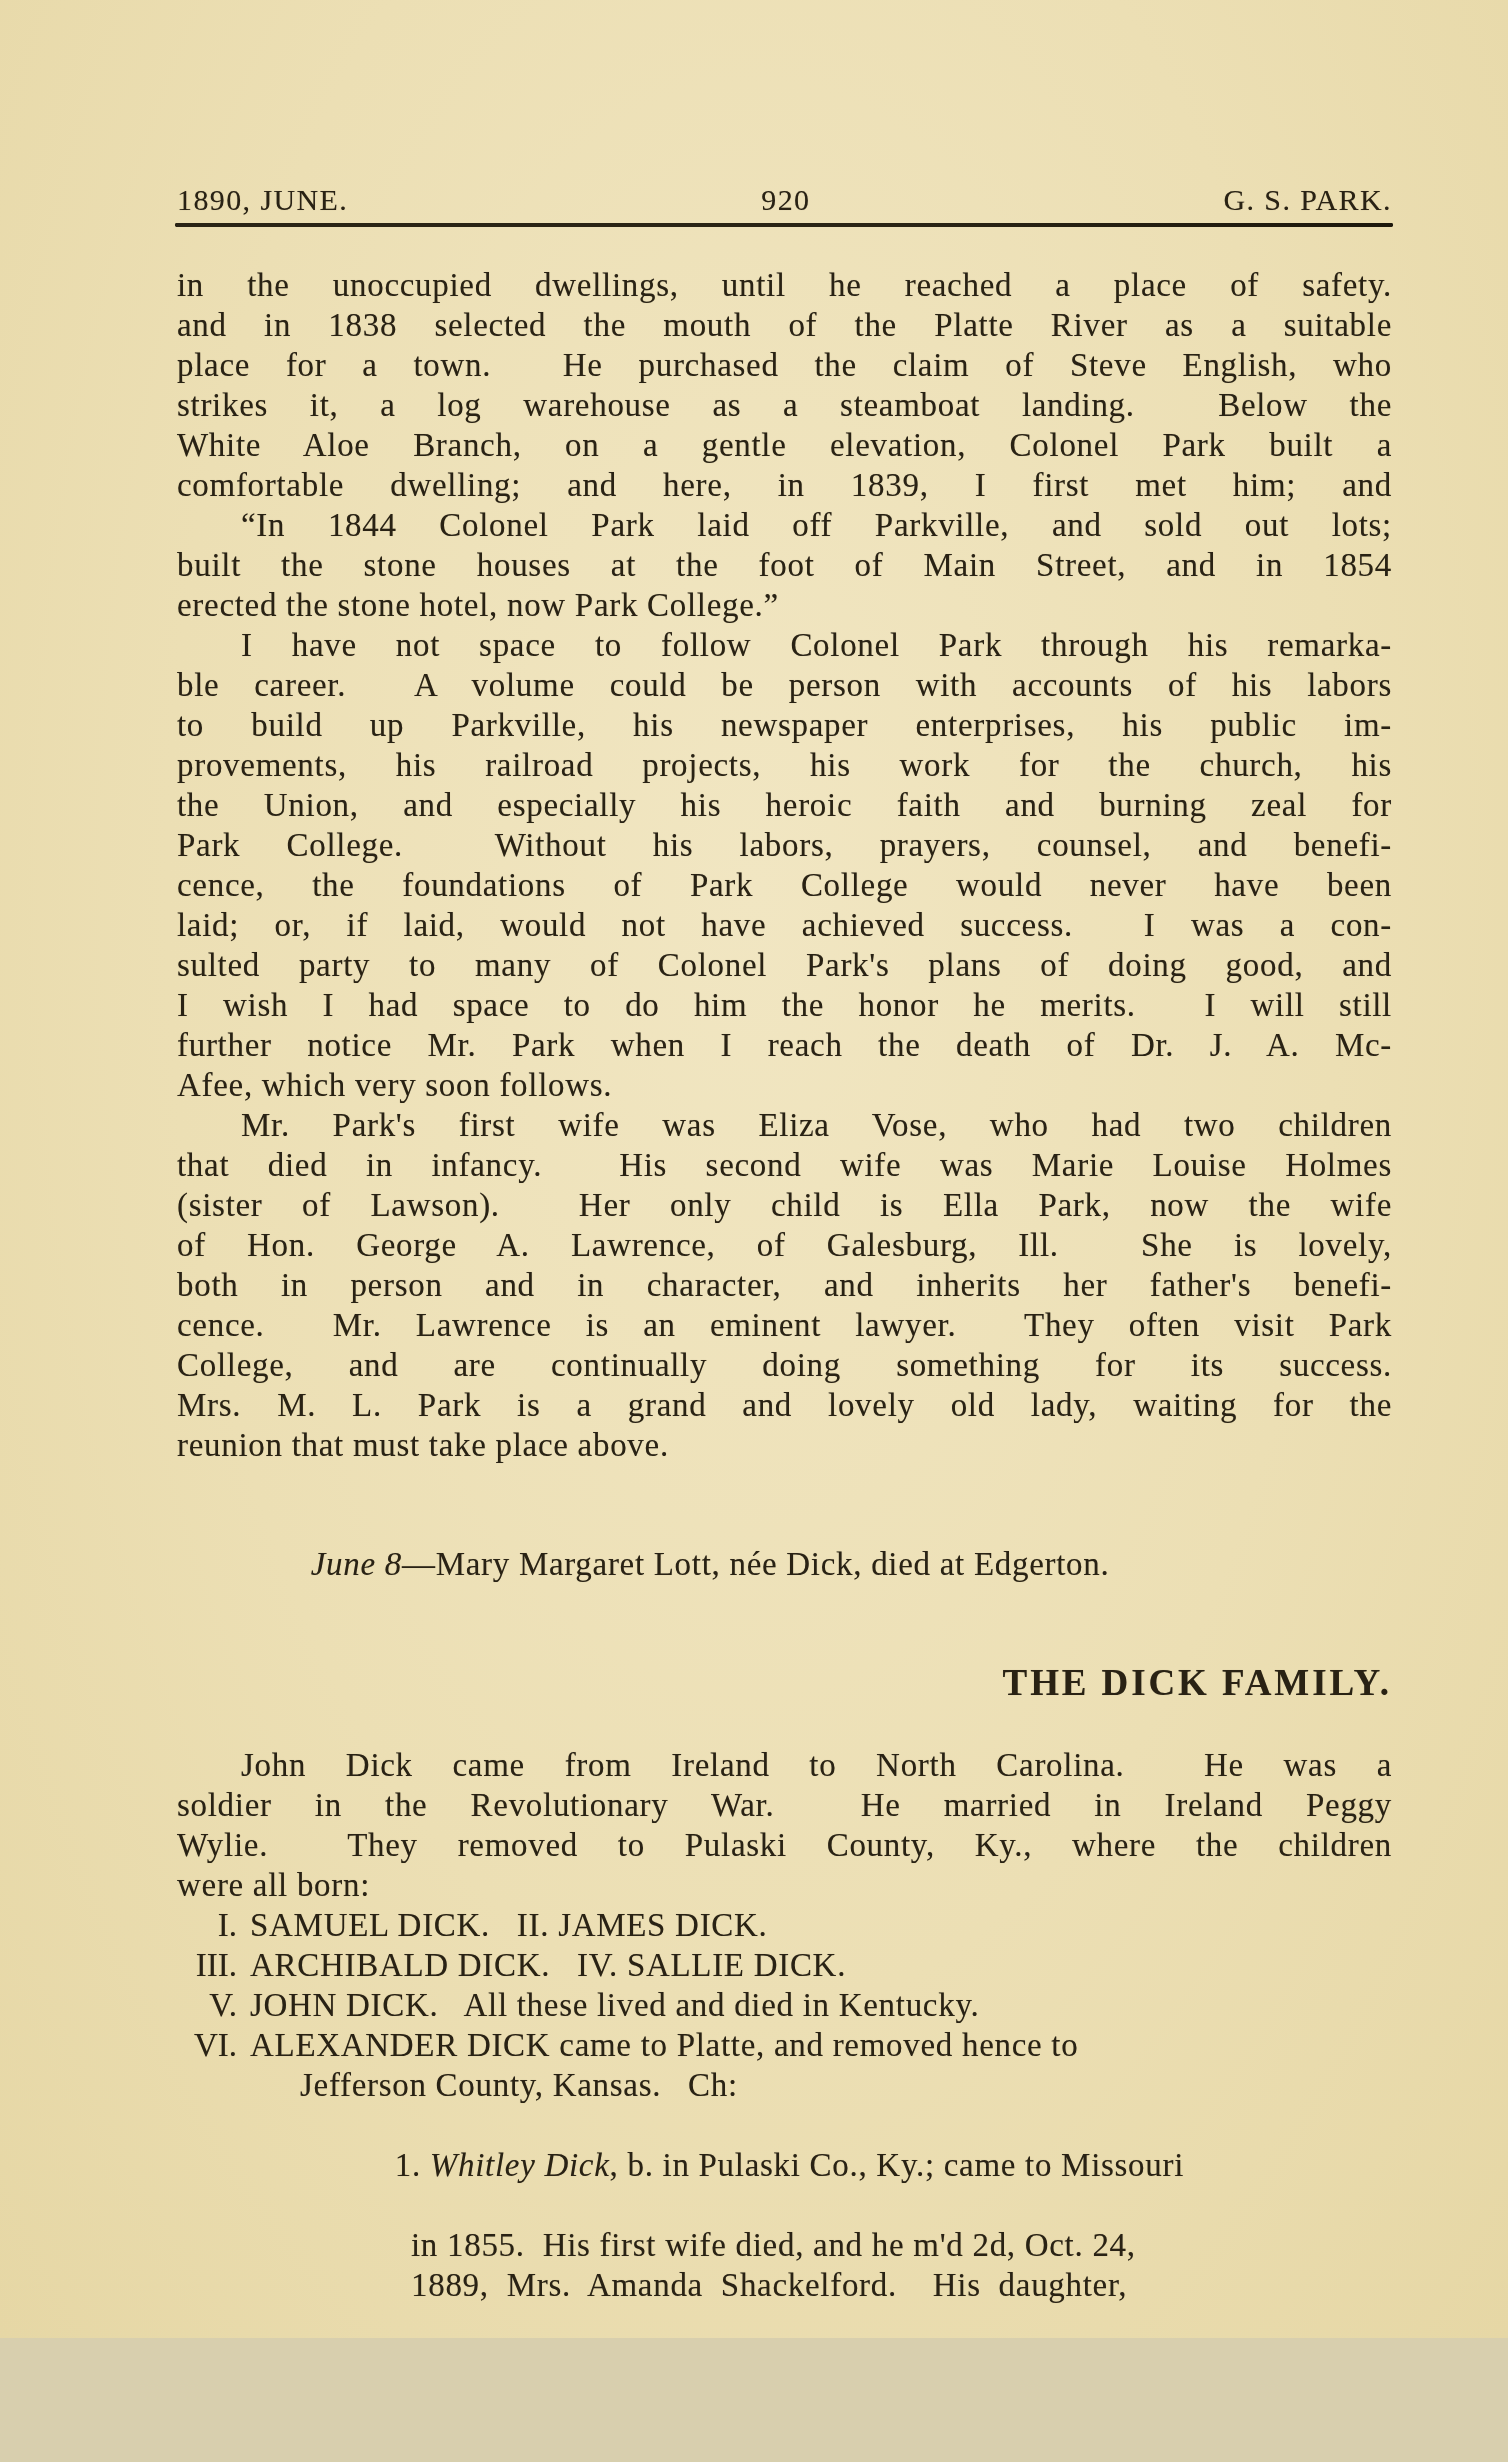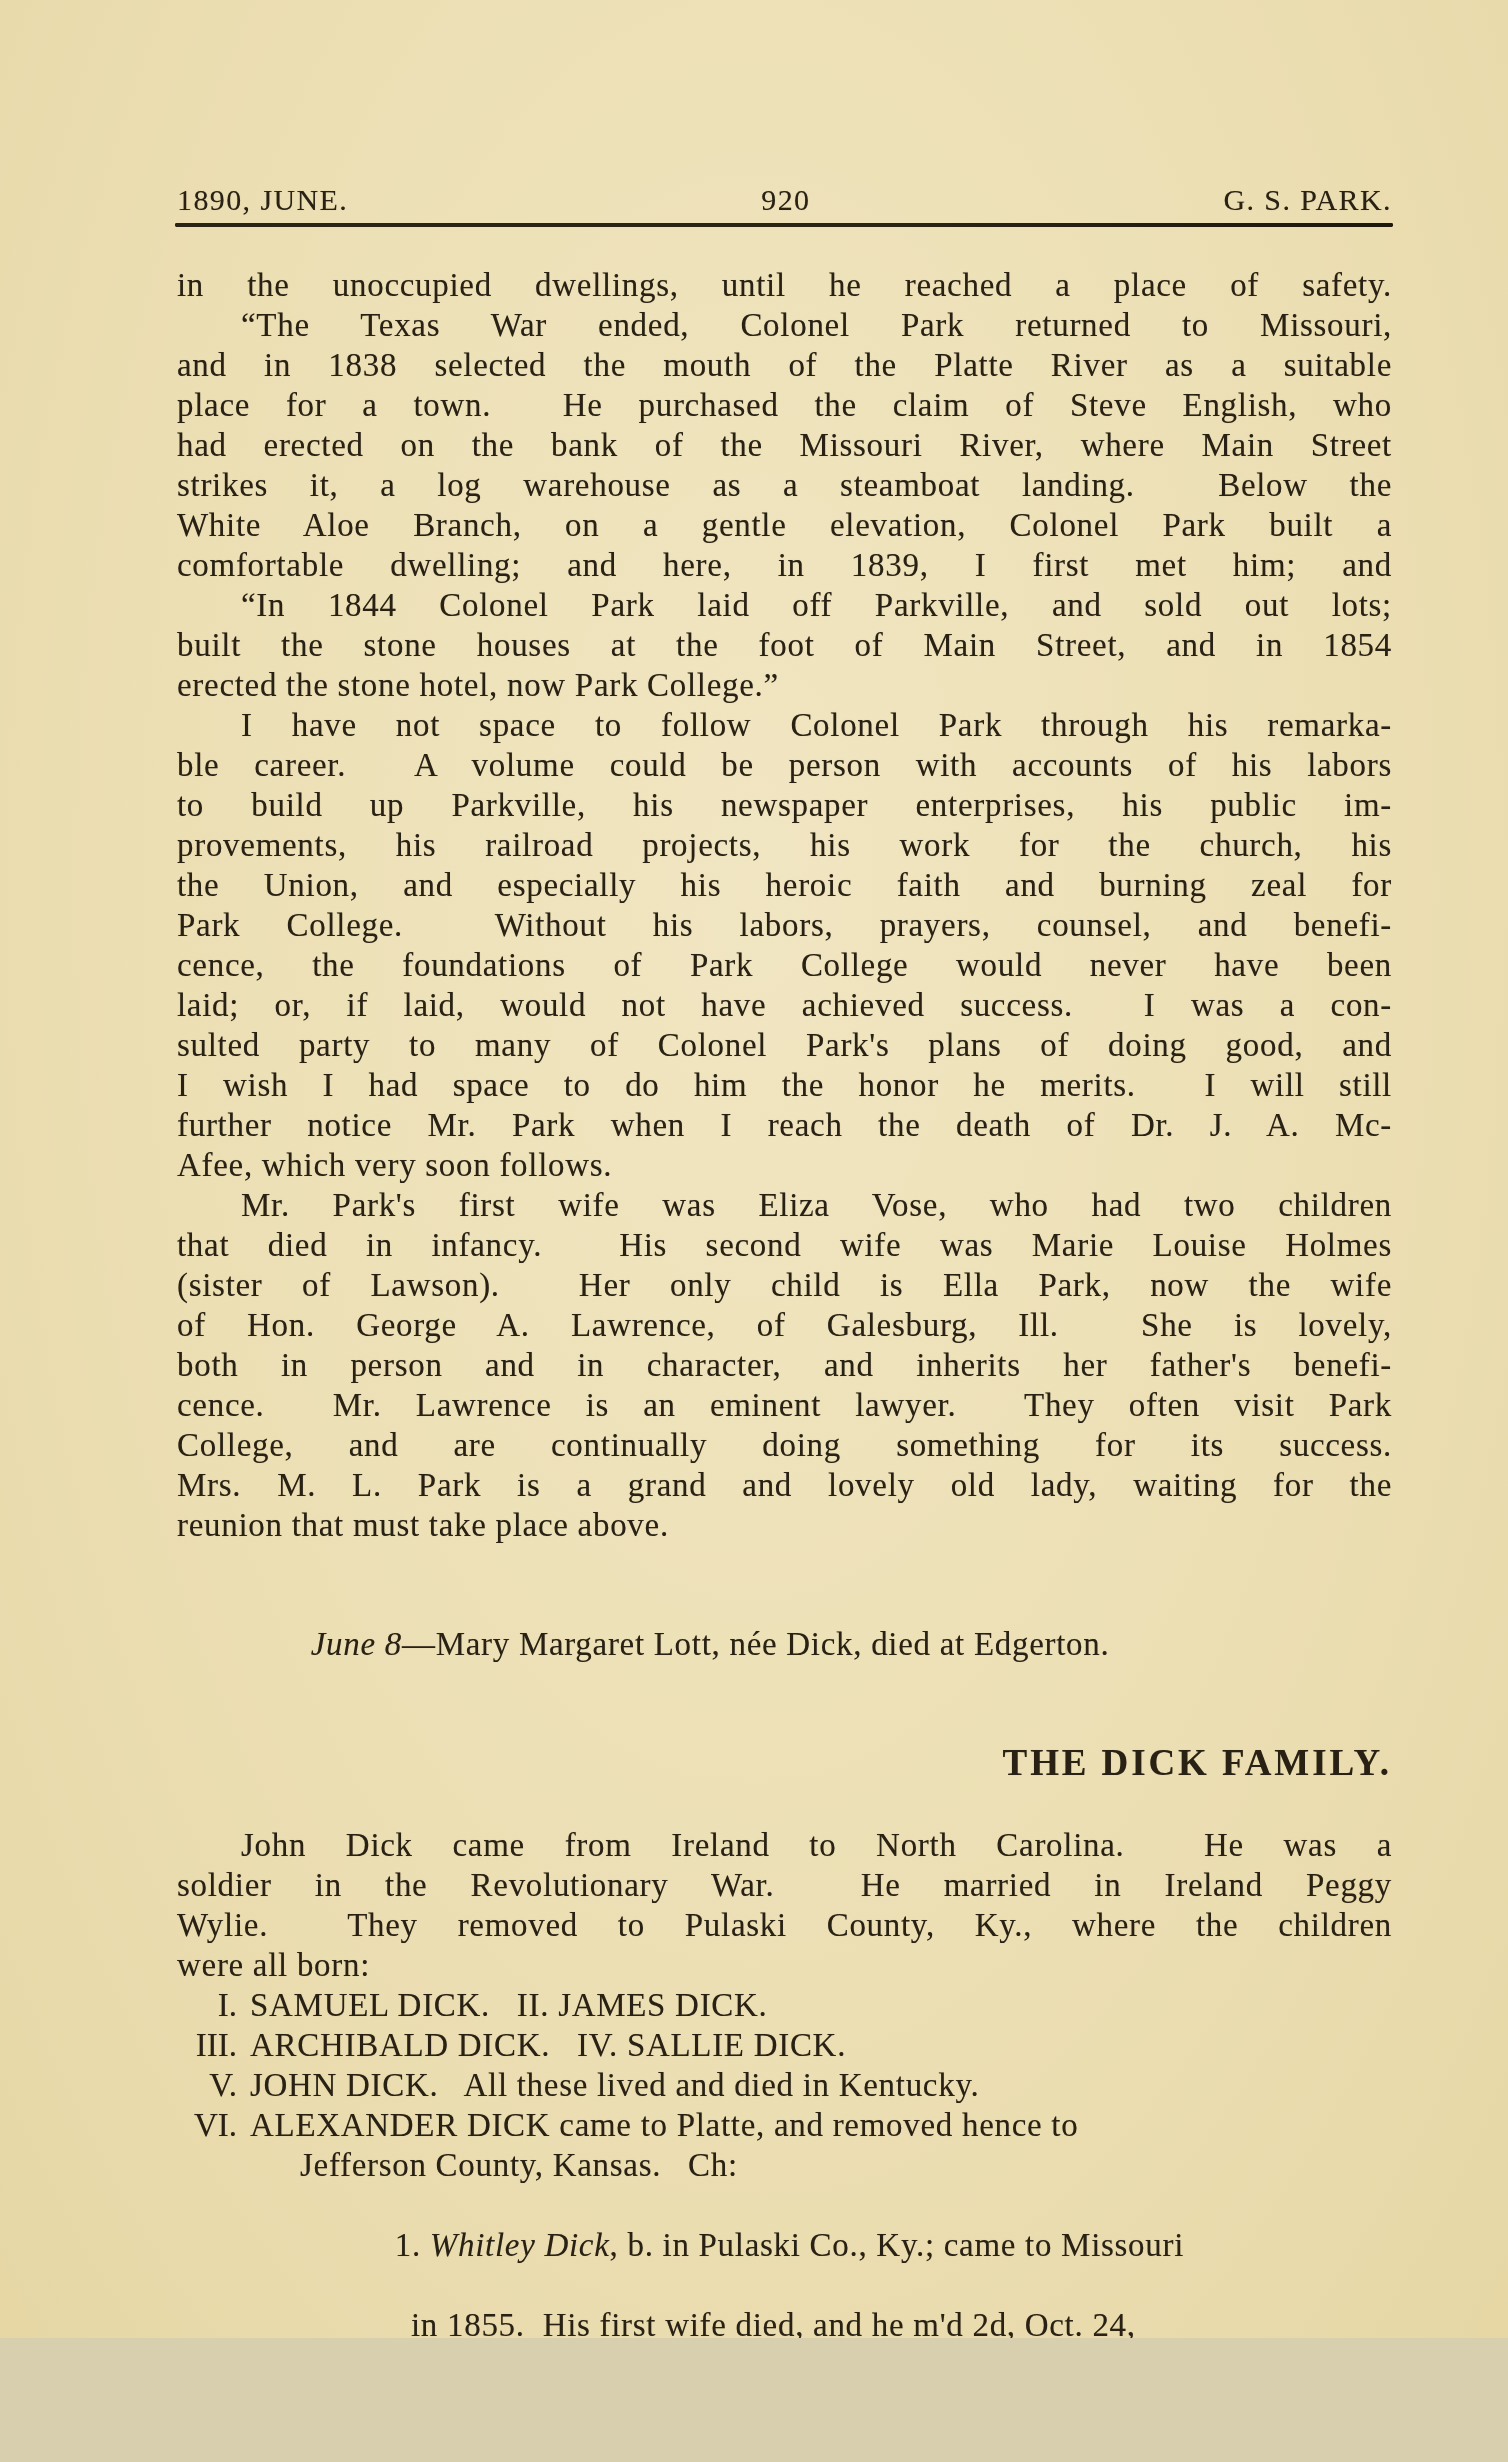--- a/index.html
+++ b/index.html
@@ -61,24 +61,22 @@
     <span>920</span>
     <span>G. S. PARK.</span>
   </header>
 
   <div class="rule"></div>
 
   <main>
 
     <div id="paragraphs">
         <div class="line">in the unoccupied dwellings, until he reached a place of safety.</div>
-        <div class="line indent">“The Texas War ended, Colonel Park returned to Missouri,</div>
         <div class="line">and in 1838 selected the mouth of the Platte River as a suitable</div>
         <div class="line">place for a town.  He purchased the claim of Steve English, who</div>
-        <div class="line">had erected on the bank of the Missouri River, where Main Street</div>
         <div class="line">strikes it, a log warehouse as a steamboat landing.  Below the</div>
         <div class="line">White Aloe Branch, on a gentle elevation, Colonel Park built a</div>
         <div class="line">comfortable dwelling; and here, in 1839, I first met him; and</div>
         <div class="line indent">“In 1844 Colonel Park laid off Parkville, and sold out lots;</div>
         <div class="line">built the stone houses at the foot of Main Street, and in 1854</div>
         <div class="line last">erected the stone hotel, now Park College.”</div>
         <div class="line indent">I have not space to follow Colonel Park through his remarka-</div>
         <div class="line">ble career.  A volume could be person with accounts of his labors</div>
         <div class="line">to build up Parkville, his newspaper enterprises, his public im-</div>
         <div class="line">provements, his railroad projects, his work for the church, his</div>

